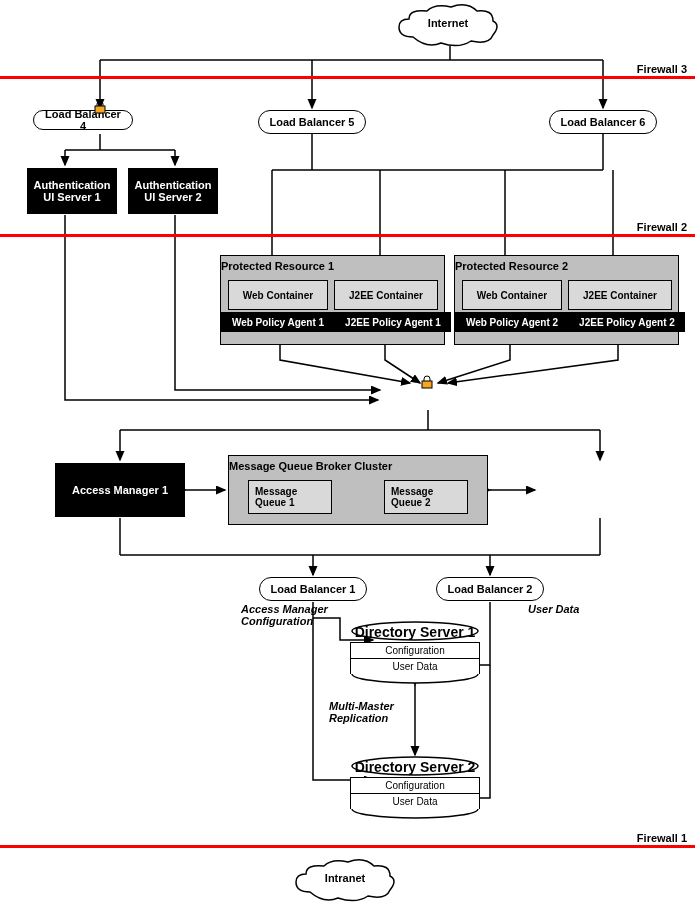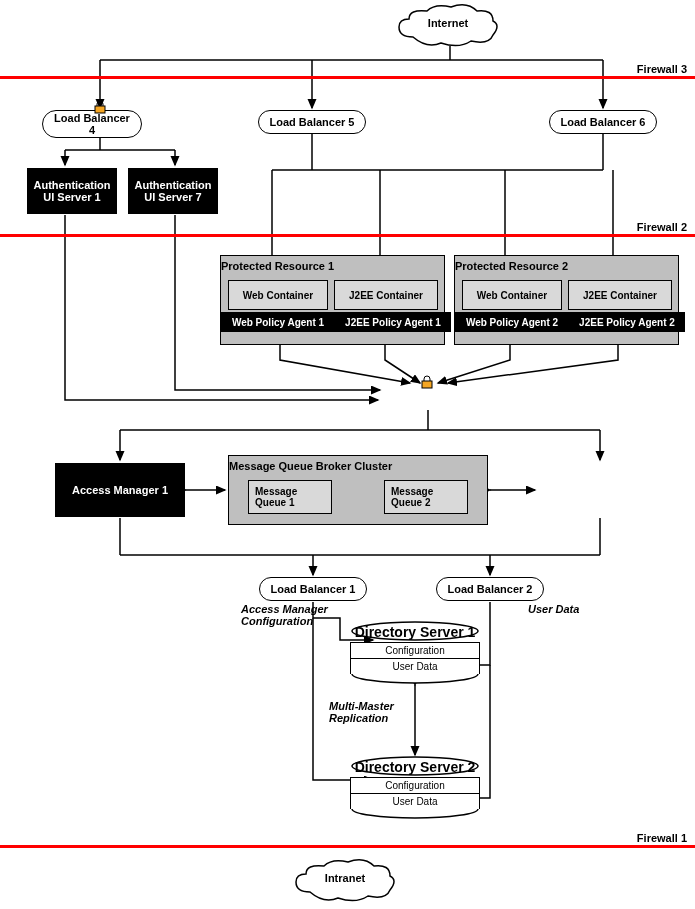--- a/index.html
+++ b/index.html
@@ -214,32 +214,32 @@
     <div class="txt">Internet</div>
   </div>
 
   <div class="cloud" style="left:290px; top:858px">
     <svg width="110" height="46">
         <path d="M20 34 Q6 34 6 24 Q6 16 16 16 Q16 6 34 8 Q42 0 58 4 Q74 -2 84 8 Q100 6 100 18 Q108 22 100 32 Q96 42 78 38 Q66 46 48 40 Q34 46 20 34 Z" fill="#fff" stroke="#000" stroke-width="1.5"></path>
       </svg>
     <div class="txt">Intranet</div>
   </div>
 
-  <div class="pill" style="left:42px; top:110px; width:100px; height:28px">Load Balancer 4</div>
+  <div class="pill" style="left:33px; top:110px; width:100px; height:20px">Load Balancer 4</div>
   <div class="lock" style="left:93px; top:100px">
     <svg width="14" height="14">
         <rect x="2" y="6" width="10" height="7" fill="#f5a623" stroke="#000"></rect>
         <path d="M4 6 V4 a3 3 0 0 1 6 0 V6" fill="none" stroke="#000"></path>
       </svg>
   </div>
   <div class="pill" style="left:258px; top:110px; width:108px; height:24px">Load Balancer 5</div>
   <div class="pill" style="left:549px; top:110px; width:108px; height:24px">Load Balancer 6</div>
 
   <div class="blackbox" style="left:27px; top:168px; width:90px; height:46px">Authentication UI Server  1</div>
-  <div class="blackbox" style="left:128px; top:168px; width:90px; height:46px">Authentication UI  Server 7</div>
+  <div class="blackbox" style="left:128px; top:168px; width:90px; height:46px">Authentication UI  Server 2</div>
 
   <div class="greybox" style="left:220px; top:255px; width:225px; height:90px">
     <div class="greybox-title" style="left:0; right:0; top:4px">Protected Resource  1</div>
   </div>
   <div class="lightbox" style="left:228px; top:280px; width:100px; height:30px">Web Container</div>
   <div class="lightbox" style="left:334px; top:280px; width:104px; height:30px">J2EE Container</div>
   <div class="blackbox" style="left:221px; top:312px; width:114px; height:20px; font-size:10px">Web Policy Agent 1</div>
   <div class="blackbox" style="left:335px; top:312px; width:116px; height:20px; font-size:10px">J2EE Policy Agent 1</div>
 
   <div class="greybox" style="left:454px; top:255px; width:225px; height:90px">

